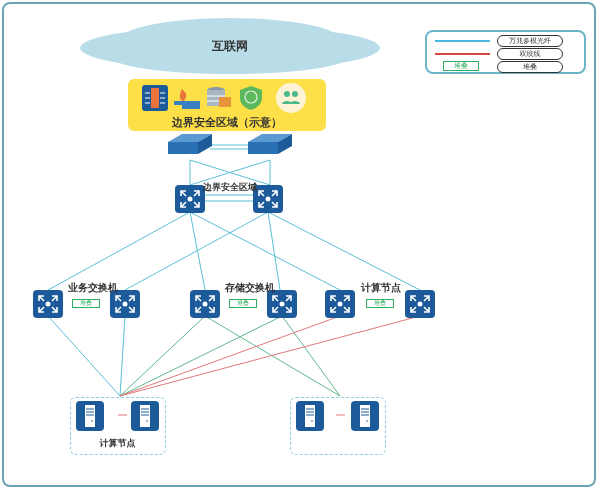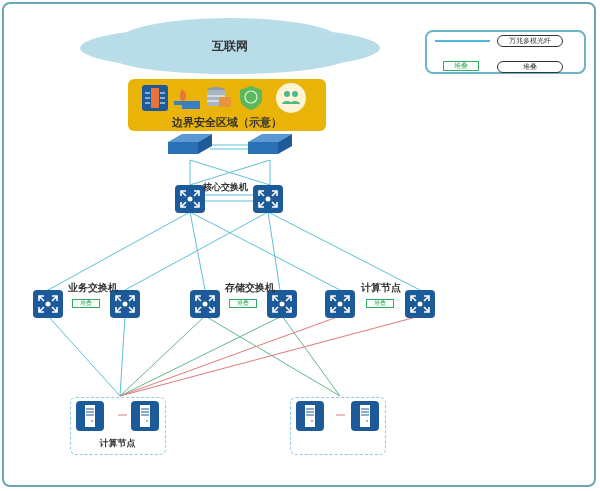--- a/index.html
+++ b/index.html
@@ -5,21 +5,21 @@
   html, body { margin:0; padding:0; background:#fff; }
   body { width:600px; height:491px; position:relative; overflow:hidden; font-family:"DejaVu Sans", sans-serif; }
   .frame { position:absolute; left:2px; top:2px; width:594px; height:485px; border:2px solid #6aa6b2; border-radius:8px; box-sizing:border-box; background:#fff; }
   svg.links { position:absolute; left:0; top:0; }
   .cloud-label { position:absolute; left:200px; top:38px; width:60px; text-align:center; font-size:12px; font-weight:bold; color:#333; }
   .legend { position:absolute; left:425px; top:30px; width:161px; height:44px; border:2px solid #6ab6c8; border-radius:8px; box-sizing:border-box; background:#fff; }
   .leg-row { position:absolute; left:8px; height:11px; width:130px; }
   .leg-line { position:absolute; left:0; top:5px; width:55px; height:2px; }
   .leg-pill { position:absolute; left:62px; top:0; width:64px; height:10px; border:1px solid #333; border-radius:6px; font-size:7px; line-height:10px; text-align:center; color:#333; }
   .leg-stack { position:absolute; left:8px; top:0; width:36px; height:10px; border:1.5px solid #2eae5e; box-sizing:border-box; font-size:7px; line-height:8px; text-align:center; color:#2eae5e; background:#fff; }
-  .border-zone { position:absolute; left:128px; top:79px; width:198px; height:52px; background:#eab308; border-radius:6px; }
+  .border-zone { position:absolute; left:128px; top:79px; width:198px; height:52px; background:#fde047; border-radius:6px; }
   .zone-label { position:absolute; left:0; top:36px; width:198px; text-align:center; font-size:11px; font-weight:bold; color:#333; }
   .sec-icon { position:absolute; top:6px; width:26px; height:26px; }
   .sw { position:absolute; width:30px; height:28px; background:#1c5a9a; border-radius:4px; }
   .sw svg { position:absolute; left:0; top:0; }
   .label { position:absolute; font-size:10px; font-weight:bold; color:#333; white-space:nowrap; }
   .stack { position:absolute; width:28px; height:9px; border:1.5px solid #2eae5e; box-sizing:border-box; background:#fff; color:#2eae5e; font-size:6px; line-height:6px; text-align:center; }
   .node-box { position:absolute; border:1.5px dashed #8ccde0; border-radius:6px; box-sizing:border-box; }
   .server { position:absolute; width:28px; height:30px; background:#1c5a9a; border-radius:4px; }
   .node-label { position:absolute; font-size:9px; font-weight:bold; color:#333; text-align:center; }
 </style>
@@ -81,20 +81,24 @@
   </g>
 </svg>
 
 <div class="cloud-label">互联网</div>
 
 <div class="legend">
   <div class="leg-row" style="top:3px">
     <div class="leg-line" style="background:#4bb8dc"></div>
     <div class="leg-pill">万兆多模光纤</div>
   </div>
+  <div class="leg-row" style="top:16px">
+    <div class="leg-line" style="background:#d84545"></div>
+    <div class="leg-pill">双绞线</div>
+  </div>
   <div class="leg-row" style="top:29px">
     <div class="leg-stack">堆叠</div>
     <div class="leg-pill">堆叠</div>
   </div>
 </div>
 
 <div class="border-zone">
   <div class="sec-icon" style="left:14px;background:#1c5a9a;border-radius:3px">
     <svg width="26" height="26">
         <rect x="9" y="3" width="8" height="20" fill="#e8743b"></rect>
@@ -135,21 +139,21 @@
 <div class="sw" style="left:175px;top:185px">
     <svg width="30" height="28">
       <use href="#swglyph"></use>
     </svg>
   </div>
 <div class="sw" style="left:253px;top:185px">
     <svg width="30" height="28">
       <use href="#swglyph"></use>
     </svg>
   </div>
-<div class="label" style="left:203px;top:181px;font-size:9px">核心交换机</div>
+<div class="label" style="left:203px;top:181px;font-size:9px">边界安全区域</div>
 
 <div class="sw" style="left:33px;top:290px">
     <svg width="30" height="28">
       <use href="#swglyph"></use>
     </svg>
   </div>
 <div class="sw" style="left:110px;top:290px">
     <svg width="30" height="28">
       <use href="#swglyph"></use>
     </svg>

